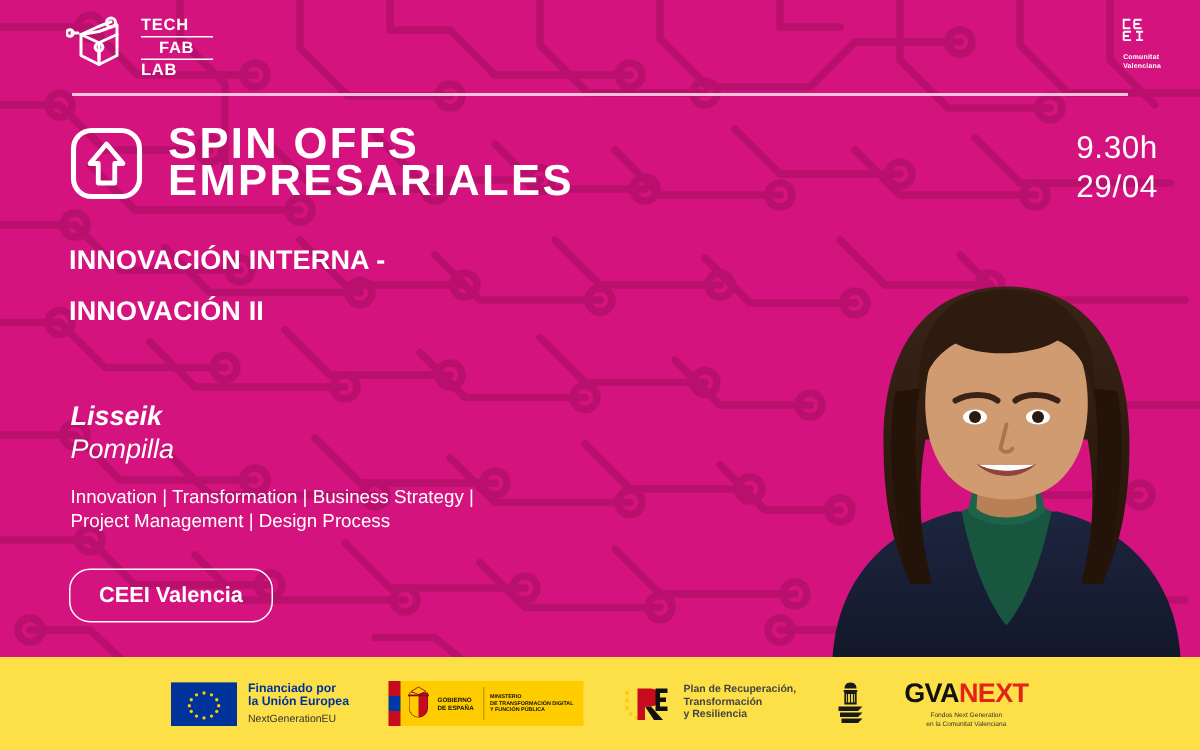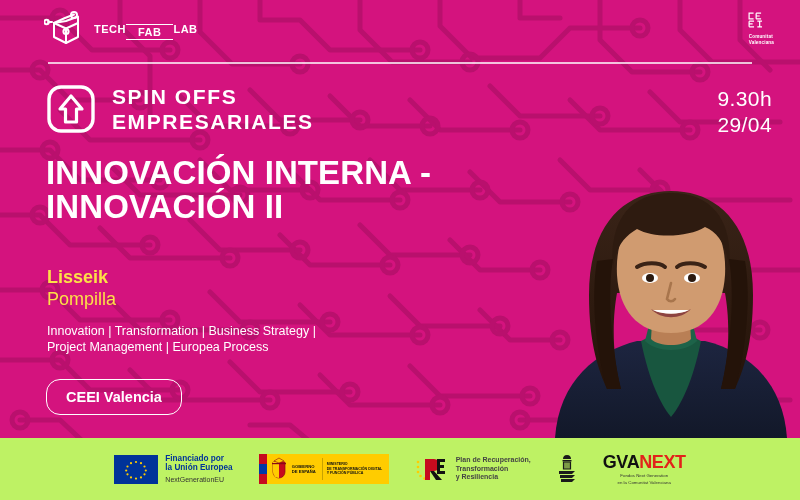--- a/index.html
+++ b/index.html
@@ -24,58 +24,58 @@
 
   
   .hdr-rule {
     position:absolute; left:48px; top:62px; width:704px; height:2px;
     background:rgba(255,255,255,.75);
   }
   
   #tfl-logo { position:absolute; left:44px; top:10px; display:flex; align-items:center; gap:6px; }
   #tfl-logo .cube { width:44px; height:44px; }
   #tfl-logo .words {
-    display:flex; justify-content:center;
+    display:flex; flex-direction:column; justify-content:center;
     color:#fff; font-weight:bold; font-size:11px; line-height:12px;
     letter-spacing:.5px;
   }
   #tfl-logo .words span { display:block; }
   #tfl-logo .words .fab { border-top:1.5px solid #fff; border-bottom:1.5px solid #fff; padding:1px 12px; margin:1px 0; }
 
   
   #ceei-logo { position:absolute; right:26px; top:12px; text-align:left; }
   #ceei-logo .cei-mark { width:58px; height:34px; }
   #ceei-logo .cei-sub {
     color:#fff; font-size:4.6px; line-height:5.6px; letter-spacing:.15px;
     margin-top:2px; margin-left:2px; font-weight:600;
   }
 
   
   #spin-block { position:absolute; left:46px; top:84px; display:flex; align-items:center; gap:16px; }
   #spin-icon { width:50px; height:50px; flex:none; }
   #spin-text {
-    color:#fff; font-weight:bold; font-size:21px; line-height:25px;
+    color:#fff; font-weight:bold; font-size:29px; line-height:25px;
     letter-spacing:1.6px; text-transform:uppercase;
   }
 
   
   #timedate {
     position:absolute; right:28px; top:86px; text-align:right;
     color:#fff; font-size:21px; line-height:26px; letter-spacing:.4px;
   }
 
   
   #title {
     position:absolute; left:46px; top:156px; width:500px;
-    color:#fff; font-weight:bold; font-size:33px; line-height:34px;
+    color:#fff; font-weight:bold; font-size:18px; line-height:34px;
     letter-spacing:.1px;
   }
 
   
-  #speaker { position:absolute; left:47px; top:266px; color:#fde047; }
+  #speaker { position:absolute; left:47px; top:266px; color:#ffffff;font-style:italic; }
   #speaker .first { font-size:18px; font-weight:bold; line-height:22px; }
   #speaker .last  { font-size:18px; font-weight:300; line-height:22px; }
   #tags {
     position:absolute; left:47px; top:323px; width:330px;
     color:#fff; font-size:12.5px; line-height:16px; font-weight:300;
   }
 
   
   #org-pill {
     position:absolute; left:46px; top:379px;
@@ -85,21 +85,21 @@
     background:transparent;
   }
 
   
   #portrait { position:absolute; left:545px; top:175px; width:255px; height:263px; }
   #portrait svg { display:block; }
 
   
   #footer {
     position:absolute; left:0; bottom:0; width:800px; height:62px;
-    background:#bef264; display:flex; align-items:center; justify-content:center;
+    background:#fde047; display:flex; align-items:center; justify-content:center;
     gap:26px; padding:0 34px;
   }
   .logo-item { display:flex; align-items:center; gap:7px; }
 
   .eu-flag { width:44px; height:29px; background:#003399; position:relative; flex:none; }
   .eu-txt { font-size:8.2px; line-height:9.6px; color:#003399; font-weight:bold; }
   .eu-txt .ngeu { color:#333; font-weight:normal; font-size:7px; margin-top:1.5px; }
 
   .es-box { width:130px; height:30px; background:#FFCC00; display:flex; align-items:center; position:relative; flex:none; }
   .es-bars { width:8px; height:30px; display:flex; flex-direction:column; flex:none; }
@@ -300,21 +300,21 @@
     <div>INNOVACIÓN INTERNA -</div>
     <div>INNOVACIÓN II</div>
   </div>
 
   <div id="speaker">
     <div class="first">Lisseik</div>
     <div class="last">Pompilla</div>
   </div>
   <div id="tags">
     <div>Innovation | Transformation | Business Strategy |</div>
-    <div>Project Management | Europea Process</div>
+    <div>Project Management | Design Process</div>
   </div>
 
   <div id="org-pill">CEEI Valencia</div>
 
   <div id="portrait">
     <svg viewBox="0 0 255 263" xmlns="http://www.w3.org/2000/svg">
       <defs>
         <clipPath id="pclip">
             <rect x="0" y="0" width="255" height="263"></rect>
           </clipPath>

